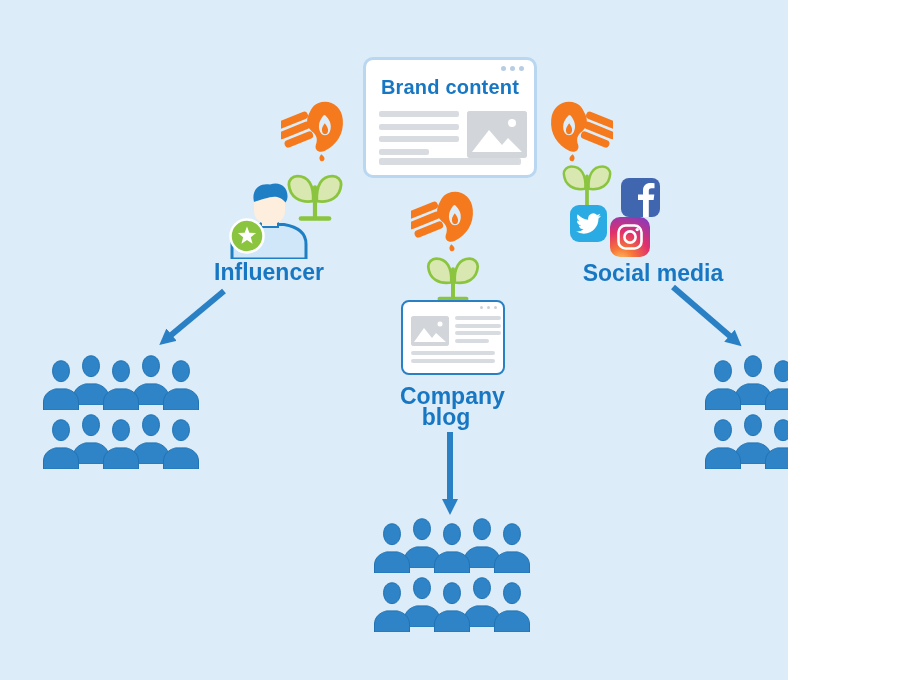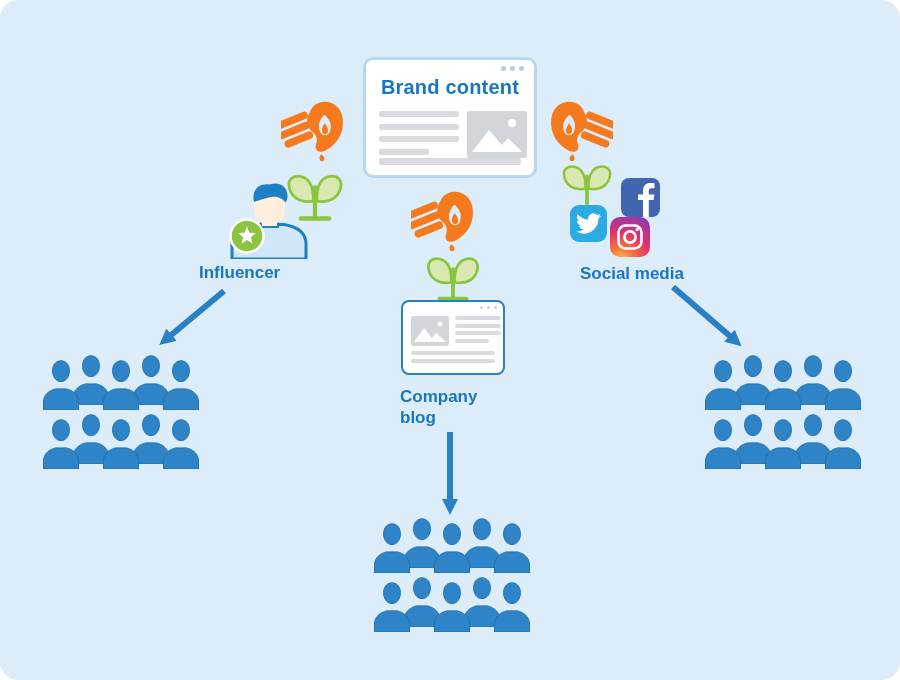--- a/index.html
+++ b/index.html
@@ -1,20 +1,19 @@
 <!DOCTYPE html>
 <html style="--c-background: #dcecf8; --c-card_border: #b9d7f0; --c-blue: #2a80c4; --c-label_blue: #1877c3; --c-crowd_blue: #2e84c6; --c-crowd_seam: #2273b4; --c-arrow: #2a80c4; --c-orange: #f5791d; --c-green: #8bc53f; --c-leaf_fill: #d8e8b0; --c-badge_green: #8bc53f; --c-shirt: #cfe7f9; --c-skin: #fdeedd; --c-hair: #1f7fc4; --c-gray_line: #d8dce1; --c-gray_placeholder: #d2d6da; --c-dots_blue: #b7cde2; --c-dots_gray: #cdd2d6; --c-facebook: #4166b0; --c-twitter: #2aabe4; --c-instagram_purple: #8a3ab9; --c-instagram_pink: #e1306c; --c-instagram_orange: #f77737; --c-instagram_yellow: #fdc468; --c-white: #ffffff;"><head>
 <meta charset="utf-8">
 <style>
   html,body{margin:0;padding:0;}
   body{font-family:"Liberation Sans","DejaVu Sans",sans-serif;}
   .stage{
-    position:relative;width:900px;height:680px;overflow:hidden;
+    position:relative;width:788px;height:680px;overflow:hidden;
     background:var(--c-background);
-    border-radius:18px;
   }
   .abs{position:absolute;}
 
   
   .browser-card{
     position:absolute;background:#ffffff;box-sizing:border-box;
   }
   .card-brand{
     left:363px;top:57px;width:174px;height:121px;
     border:3px solid var(--c-card_border);border-radius:10px;
@@ -43,22 +42,22 @@
 
   .img-ph{background:var(--c-gray_placeholder);border-radius:3px;flex:none;}
 
   .blog-body{display:flex;gap:6px;margin:14px 8px 0 8px;}
   .blog-lines .gline{height:4px;}
   .blog-lines{gap:3.5px;}
   .blog-full{margin:5px 8px 0 8px;height:4px;background:var(--c-gray_line);border-radius:2px;}
 
   
   .node-label{
-    position:absolute;text-align:left;
-    font-size:17px;font-weight:bold;color:var(--c-label_blue);
+    position:absolute;text-align:center;
+    font-size:23px;font-weight:bold;color:var(--c-label_blue);
     line-height:21px;
   }
   .label-influencer{left:199px;top:262px;width:140px;}
   .label-social{left:580px;top:263px;width:146px;}
   .label-blog{left:400px;top:386px;width:92px;}
 
   
   .crowd{position:absolute;width:158px;height:114px;}
   .crowd .person{position:absolute;}
   .crowd-left{left:42px;top:355px;}

